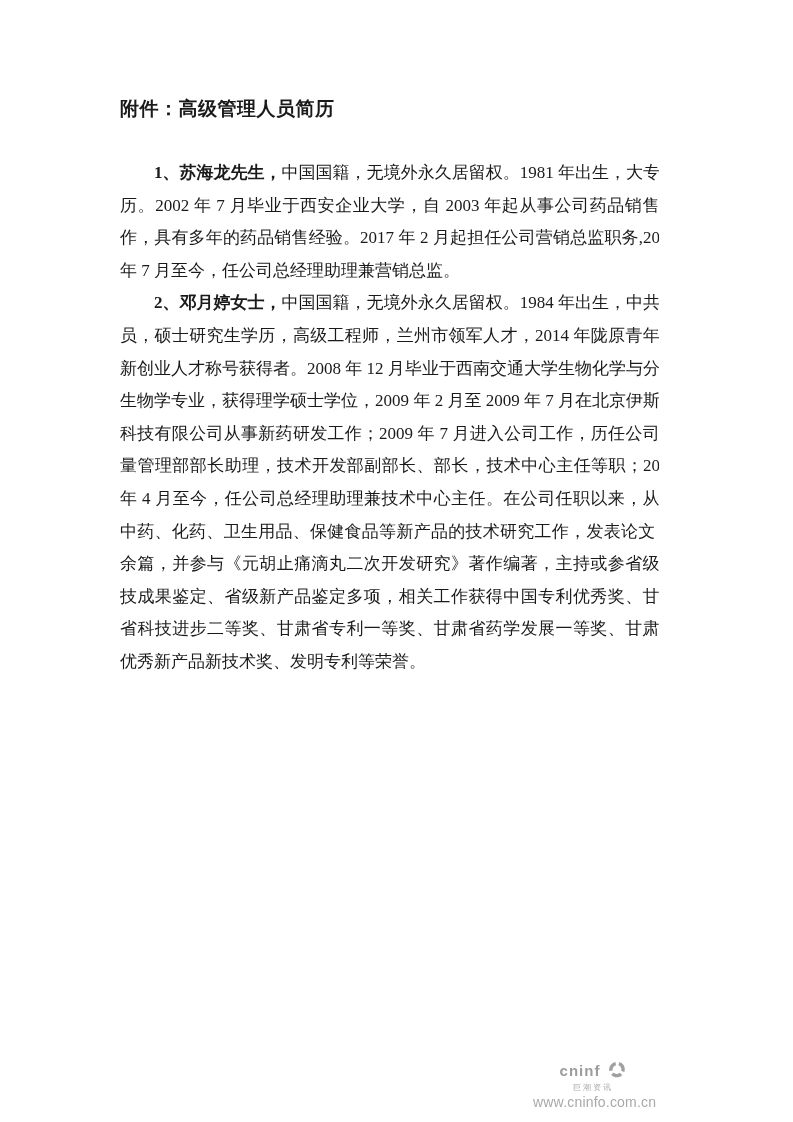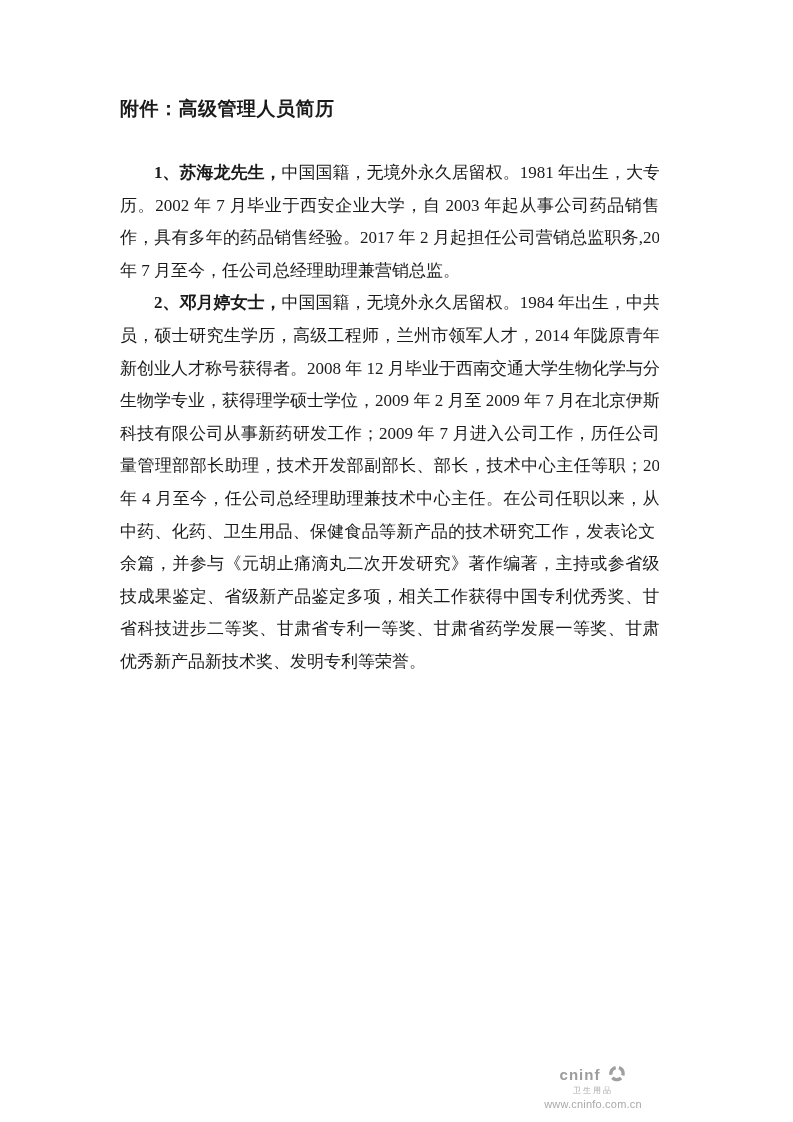--- a/index.html
+++ b/index.html
@@ -63,21 +63,21 @@
     letter-spacing: 1px;
   }
   .wm-icon { display: inline-block; }
   .wm-cn {
     font-size: 8px;
     letter-spacing: 2px;
     margin-top: 2px;
     color: #a9a9a9;
   }
   .wm-url {
-    font-size: 11px;
+    font-size: 14px;
     margin-top: 2px;
     letter-spacing: 0.2px;
     color: #a9a9a9;
   }
 </style>
 </head>
 <body>
 
 <div class="page">
   <div class="content">
@@ -96,16 +96,16 @@
       <span class="wm-icon">
         <svg width="18" height="17" viewBox="0 0 24 24">
           <g fill="#a0a0a0" transform="rotate(18 12 12)">
             <path d="M12 1 C18.1 1 23 5.9 23 12 L18.3 12 C18.3 8.5 15.5 5.7 12 5.7 Z"></path>
             <path d="M12 1 C18.1 1 23 5.9 23 12 L18.3 12 C18.3 8.5 15.5 5.7 12 5.7 Z" transform="rotate(120 12 12)"></path>
             <path d="M12 1 C18.1 1 23 5.9 23 12 L18.3 12 C18.3 8.5 15.5 5.7 12 5.7 Z" transform="rotate(240 12 12)"></path>
           </g>
         </svg>
       </span>
     </div>
-    <div class="wm-cn">卫生用品</div>
+    <div class="wm-cn">巨潮资讯</div>
     <div class="wm-url">www.cninfo.com.cn</div>
   </div>
 </div>
 
 </body></html>

